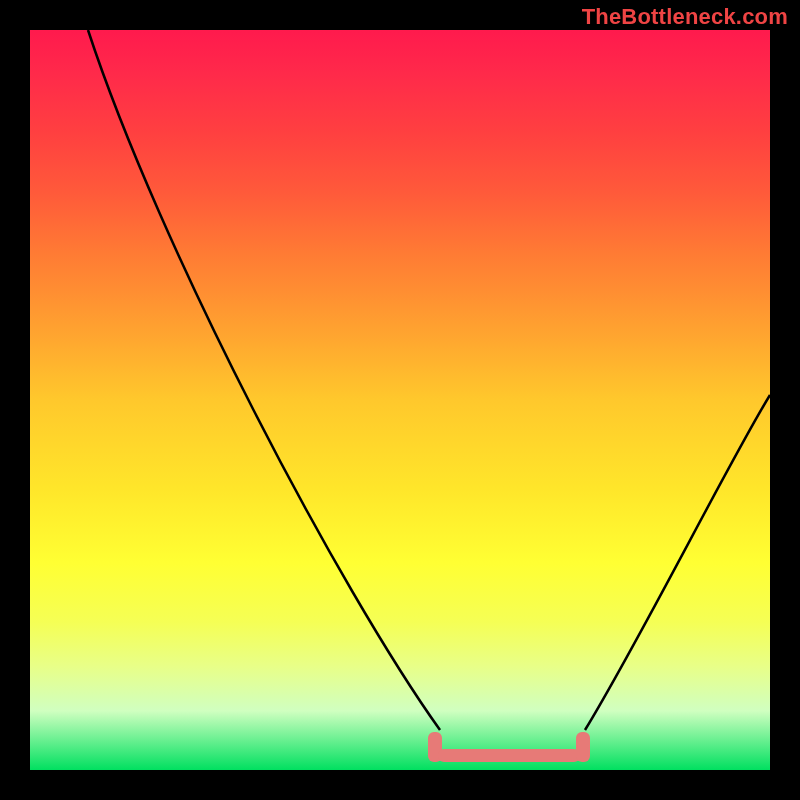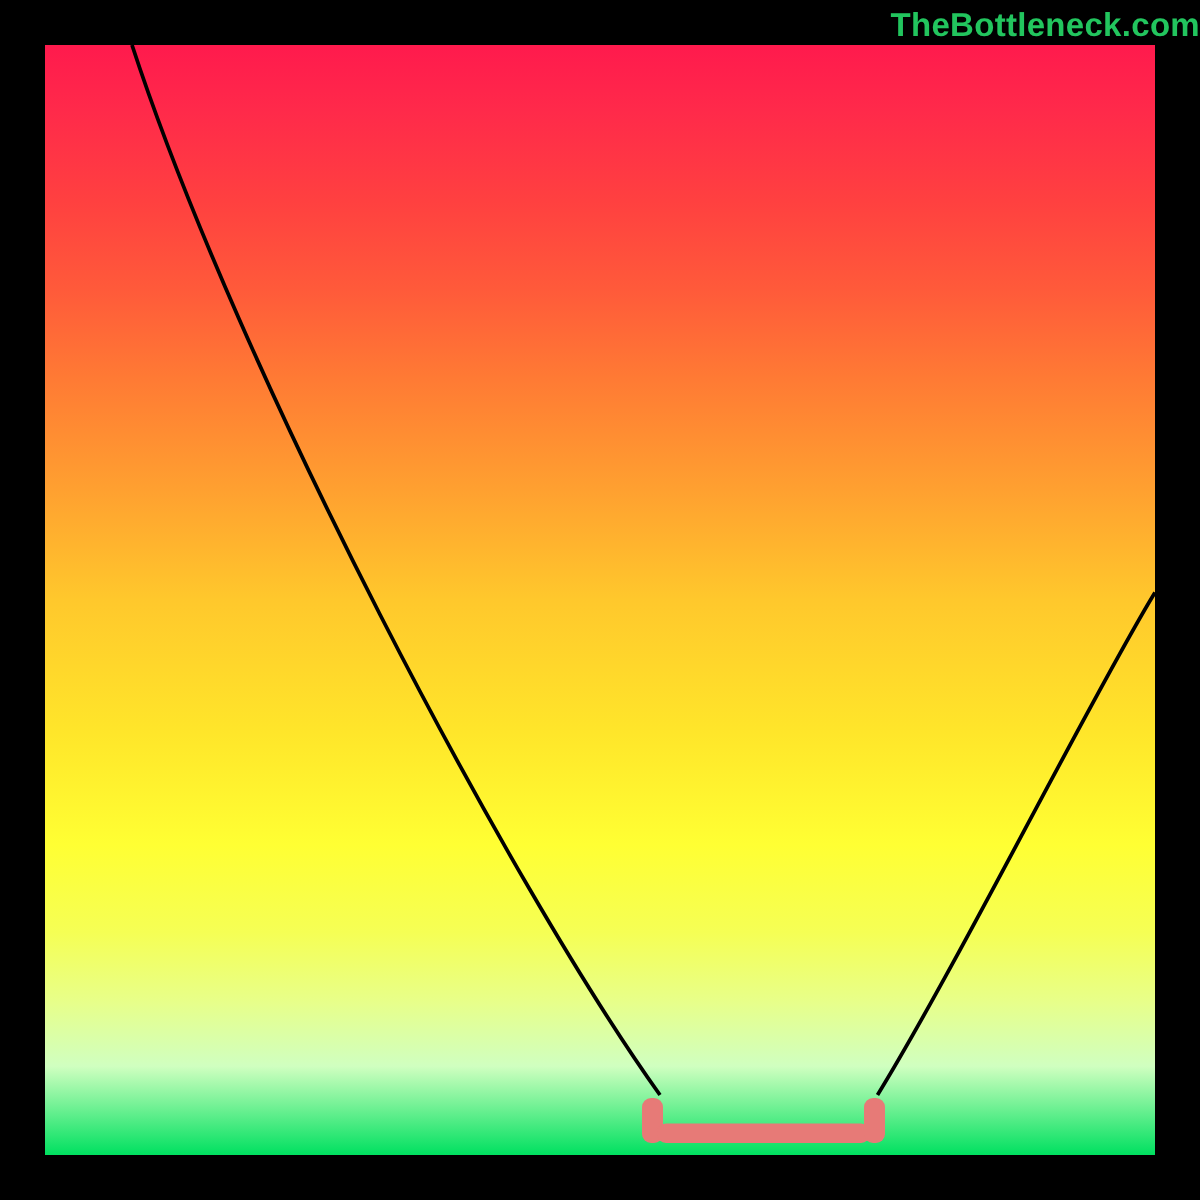--- a/index.html
+++ b/index.html
@@ -27,25 +27,25 @@
       #ffe62a 62%,
       #ffff33 72%,
       #f5ff55 80%,
       #e8ff88 86%,
       #d0ffc0 92%,
       #00e060 100%);
   }
   .watermark {
     position: absolute;
     top: 4px;
-    right: 0;
+    right: 12px;
     font-family: Arial, Helvetica, sans-serif;
     font-size: 22px;
     font-weight: 600;
-    color: #22c55e;
+    color: #ef4444;
     letter-spacing: 0.2px;
   }
   svg.curves {
     position: absolute;
     left: 30px;
     top: 30px;
     width: 740px;
     height: 740px;
     overflow: visible;
   }

